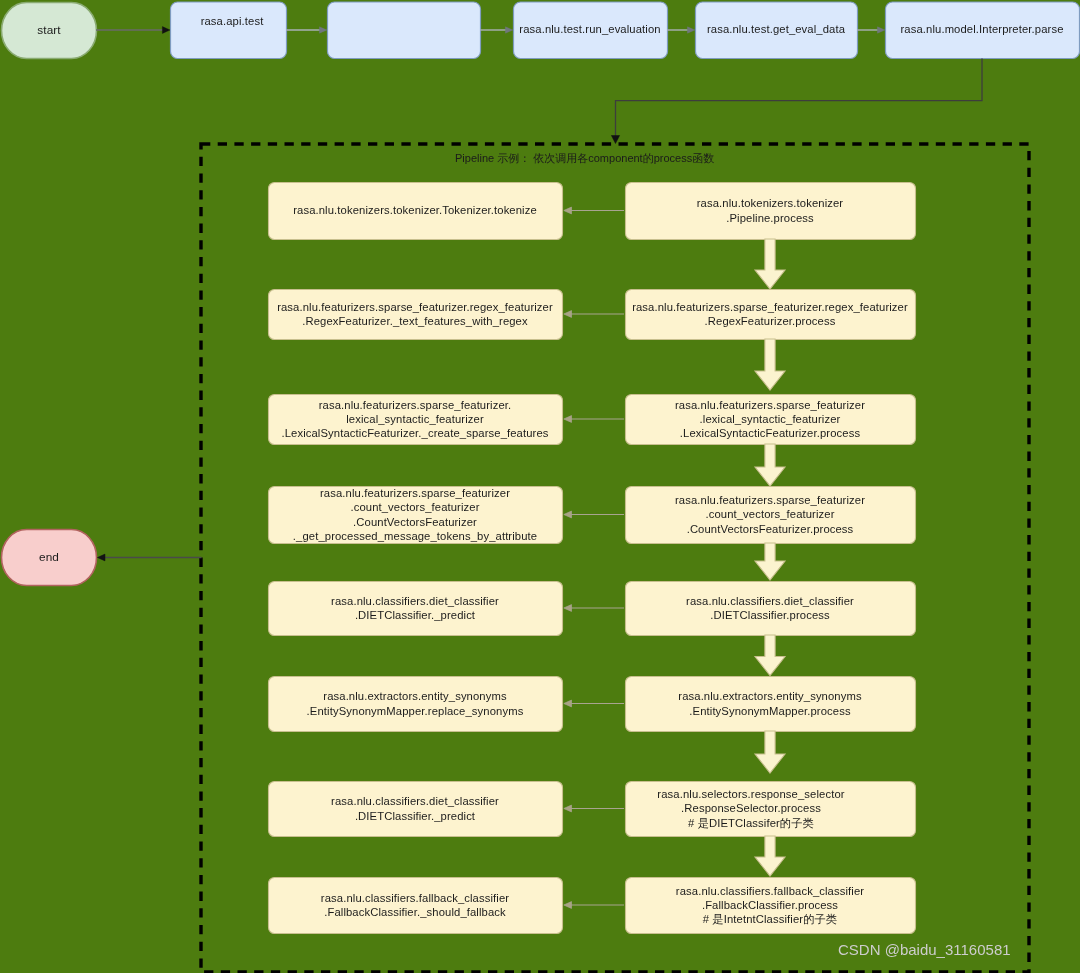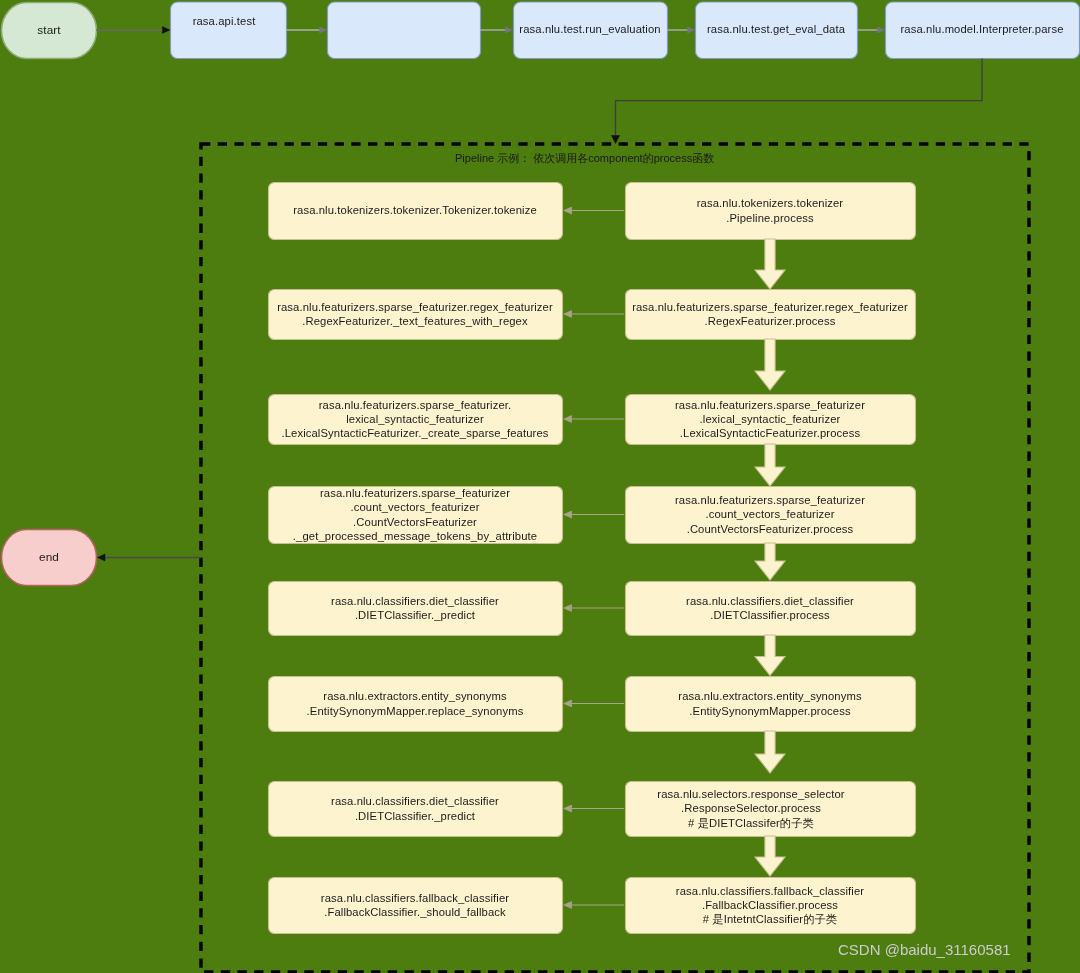--- a/index.html
+++ b/index.html
@@ -79,21 +79,21 @@
   <rect class="shape" x="268.5" y="877.5" width="294" height="56" rx="6" ry="6" fill="#fdf3cf" stroke="#c8bf8e" stroke-width="1.1"></rect>
   <rect class="shape" x="625.5" y="877.5" width="290" height="56" rx="6" ry="6" fill="#fdf3cf" stroke="#c8bf8e" stroke-width="1.1"></rect>
   <path d="M 624 905.0 L 571 905.0" stroke="#a8a490" stroke-width="1.2" fill="none"></path>
   <path d="M 563.8 905.0 L 571.5 901.6 L 571.5 908.4 Z" fill="#a9a383" stroke="#a8a490" stroke-width="0.7"></path>
   <path d="M 201.5 557.5 L 104 557.5" stroke="#4a4a4a" stroke-width="1.5" fill="none"></path>
   <path d="M 97.4 557.5 L 105 554.1 L 105 560.9 Z" fill="#131313" stroke="#131313" stroke-width="0.5"></path>
   </svg>
   <div class="node-label nl-big" style="left:1px;top:1.2px;width:96px;height:57px">
       <span>start</span>
     </div>
-  <div class="node-label" style="left:166px;top:0.8px;width:116px;height:40px">
+  <div class="node-label" style="left:174px;top:0.8px;width:116px;height:40px">
       <span>rasa.api.test</span>
     </div>
   <div class="node-label" style="left:695px;top:0.8px;width:162px;height:57px">
       <span>rasa.nlu.test.get_eval_data</span>
     </div>
   <div class="node-label" style="left:513px;top:0.8px;width:154px;height:57px">
       <span>rasa.nlu.test.run_evaluation</span>
     </div>
   <div class="node-label" style="left:885px;top:0.8px;width:194px;height:57px">
       <span>rasa.nlu.model.Interpreter.parse</span>

